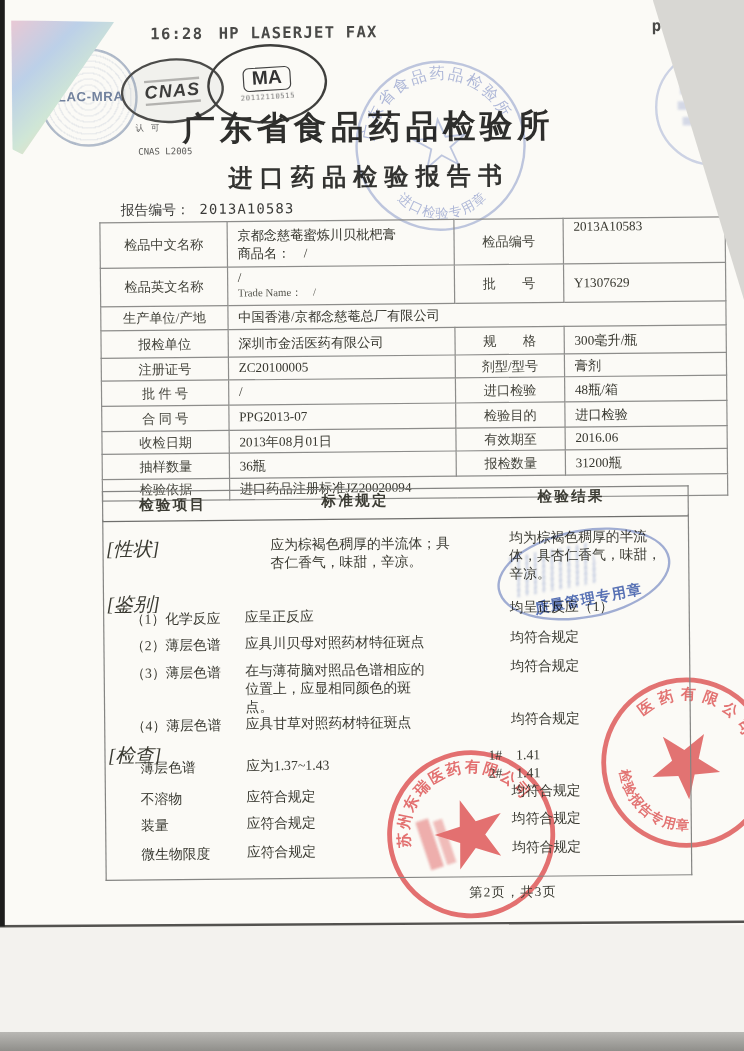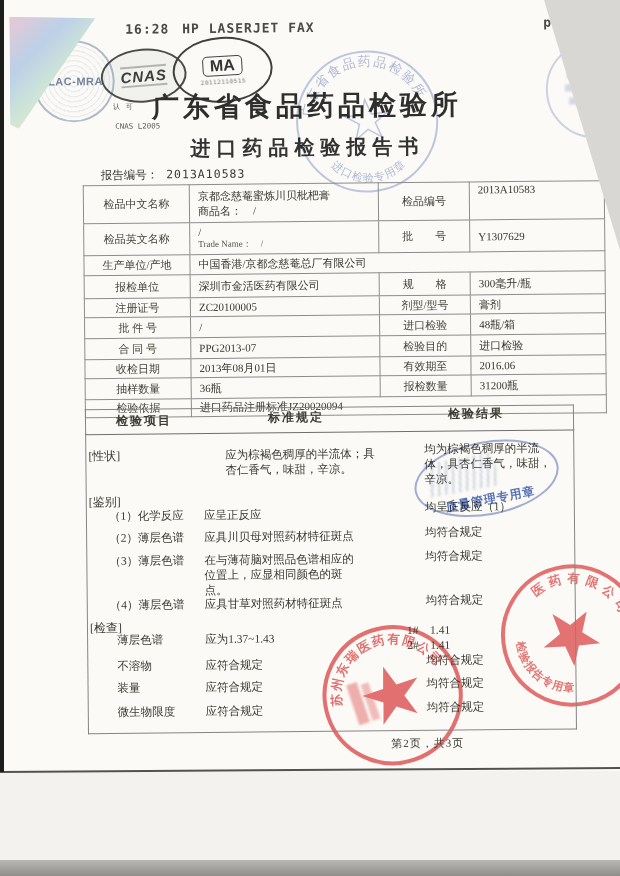--- a/index.html
+++ b/index.html
@@ -41,21 +41,21 @@
   
   #info-table{left:85px;top:183px;border-collapse:collapse;table-layout:fixed;width:487px;font-size:11px;color:#37372f;}
   #info-table td{border:1px solid #8d8d8b;padding:1px 4px;vertical-align:middle;overflow:hidden;}
   #info-table td.lab{text-align:center;color:#44443c;}
   #info-table td.val{padding-left:8px;}
   .small-en{font-size:9px;color:#55554d;}
   
   #res-head{left:85px;top:407px;width:487px;height:24px;border:1px solid #858583;border-bottom:1px solid #6f6f6d;}
   #res-box{left:85px;top:431px;width:487px;height:300px;border:1px solid #858583;border-top:none;}
   .rh{position:absolute;font-size:12px;font-weight:bold;color:#3c3c34;letter-spacing:2px;}
-  .rsec{position:absolute;font-size:12px;color:#3a3a32;}
+  .rsec{position:absolute;font-size:16px;color:#3a3a32;font-style:italic;}
   .ritem{position:absolute;font-size:11.5px;color:#3a3a32;}
   .rstd{position:absolute;font-size:11.5px;color:#3a3a32;line-height:1.32;}
   .rres{position:absolute;font-size:11.5px;color:#3a3a32;line-height:1.32;}
   .pre{white-space:pre-line;}
   
   #qa-oval{left:413px;top:443px;width:142px;height:70px;border:2px solid rgba(70,95,175,.5);border-radius:50%;transform:rotate(-10deg);mix-blend-mode:multiply;}
   #qa-oval .qa-text{position:absolute;bottom:5px;left:0;width:100%;text-align:center;font-size:12px;font-weight:bold;color:rgba(58,88,168,.85);white-space:nowrap;letter-spacing:1px;}
   #qa-oval .scribble{position:absolute;left:12px;top:10px;width:70px;height:34px;
     background:repeating-linear-gradient(100deg,rgba(60,90,170,.25) 0 2px,transparent 2px 7px);filter:blur(.8px);}
   svg text{font-family:"Liberation Serif","DejaVu Serif",serif;}

